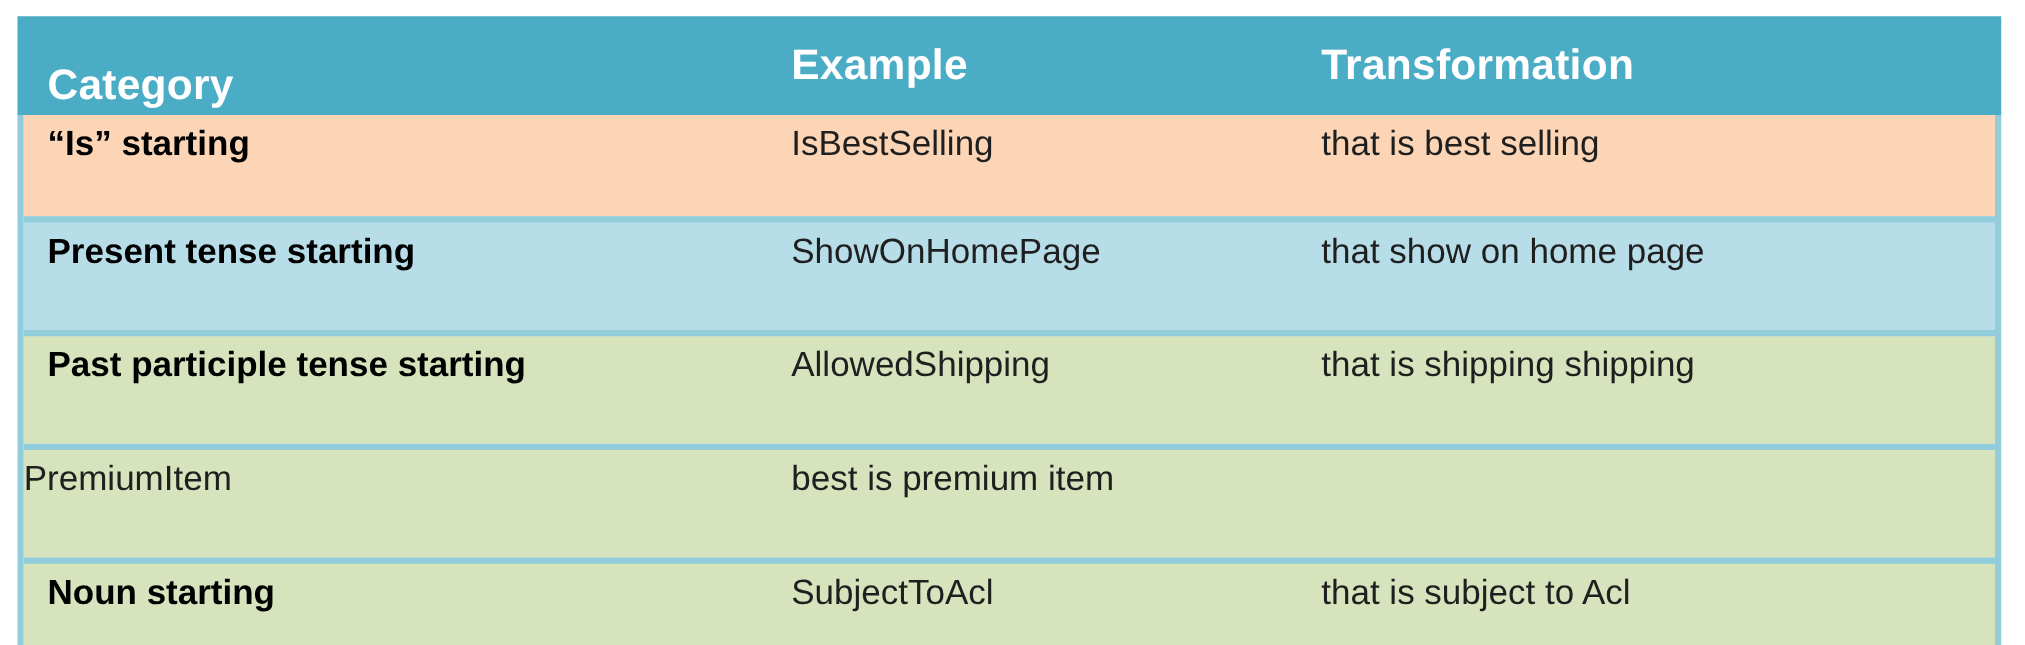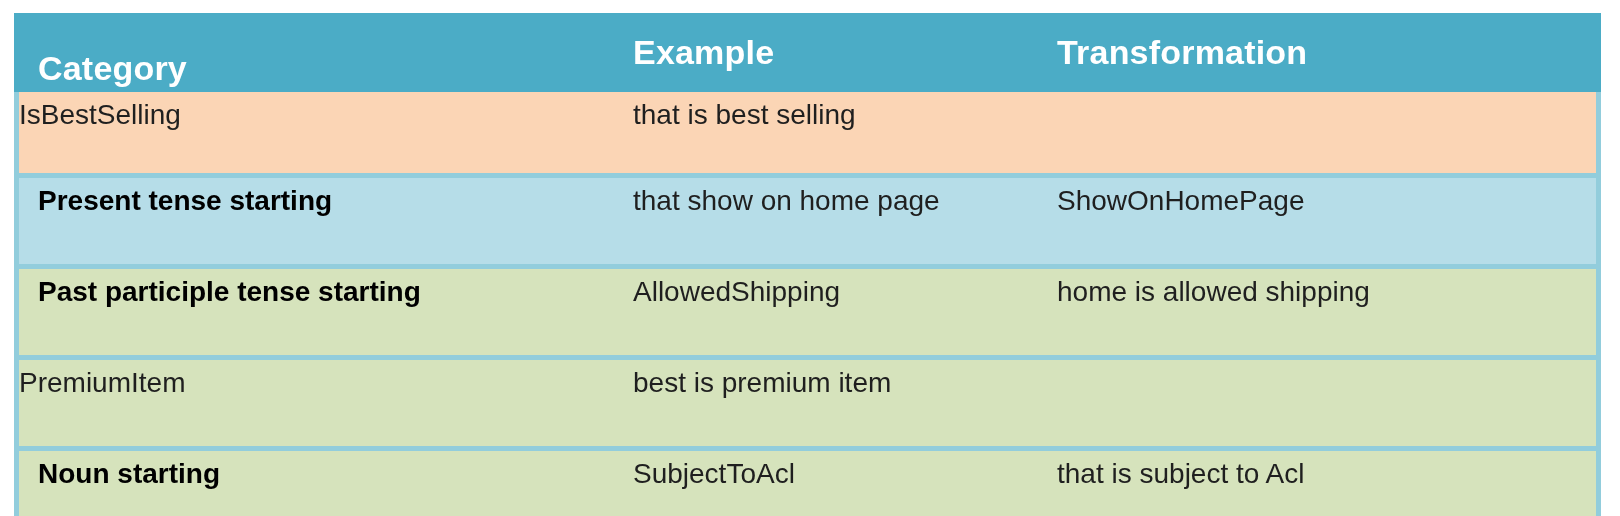--- a/index.html
+++ b/index.html
@@ -80,34 +80,35 @@
 
     <div class="header-row">
       <div class="header-cell first">Category</div>
       <div class="header-cell">Example</div>
       <div class="header-cell">Transformation</div>
     </div>
 
     <div class="table-body">
 
       <div class="data-row row-orange">
+        <div class="cell category">“Is” starting</div>
         <div class="cell example">IsBestSelling</div>
         <div class="cell transformation">that is best selling</div>
       </div>
 
       <div class="data-row row-blue">
         <div class="cell category">Present tense starting</div>
+        <div class="cell example">ShowOnHomePage</div>
         <div class="cell transformation">that show on home page</div>
-        <div class="cell example">ShowOnHomePage</div>
       </div>
 
       <div class="data-row row-green">
         <div class="cell category">Past participle tense starting</div>
         <div class="cell example">AllowedShipping</div>
-        <div class="cell transformation">home is allowed shipping</div>
+        <div class="cell transformation">that is shipping shipping</div>
       </div>
 
       <div class="data-row row-green">
         <div class="cell example">PremiumItem</div>
         <div class="cell transformation">best is premium item</div>
       </div>
 
       <div class="data-row row-green">
         <div class="cell category">Noun starting</div>
         <div class="cell example">SubjectToAcl</div>

